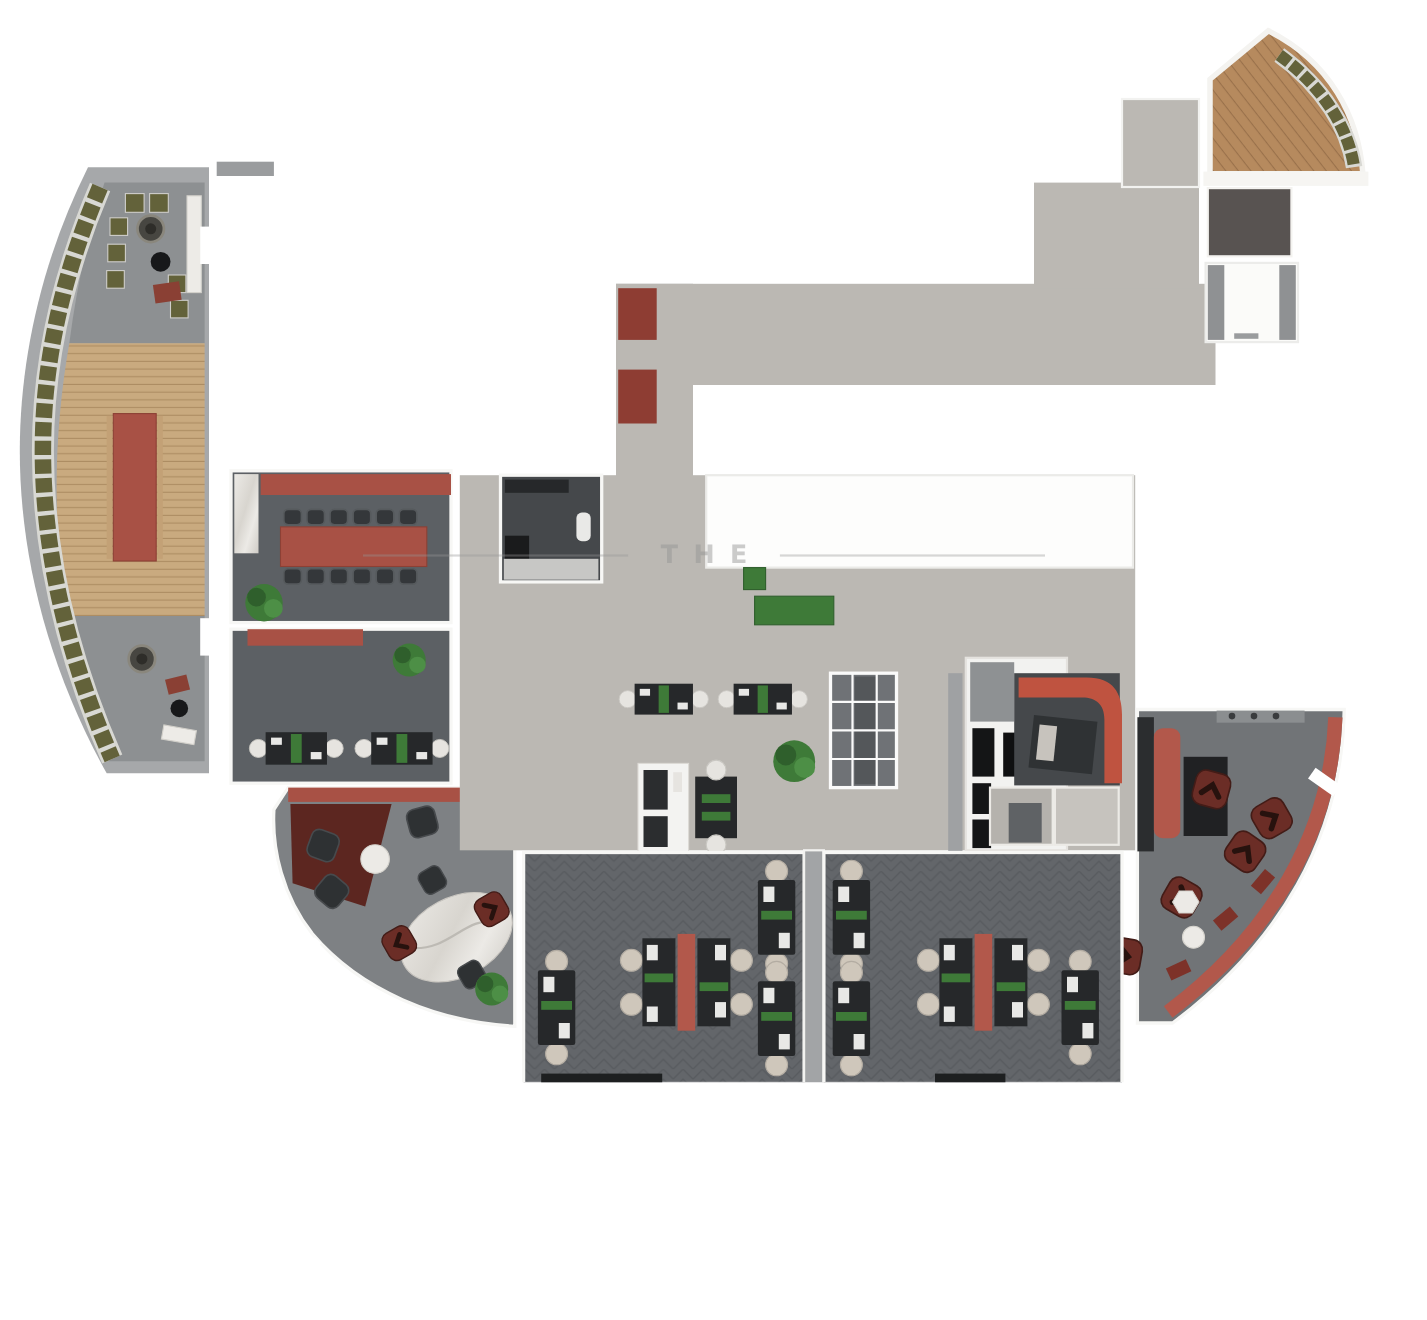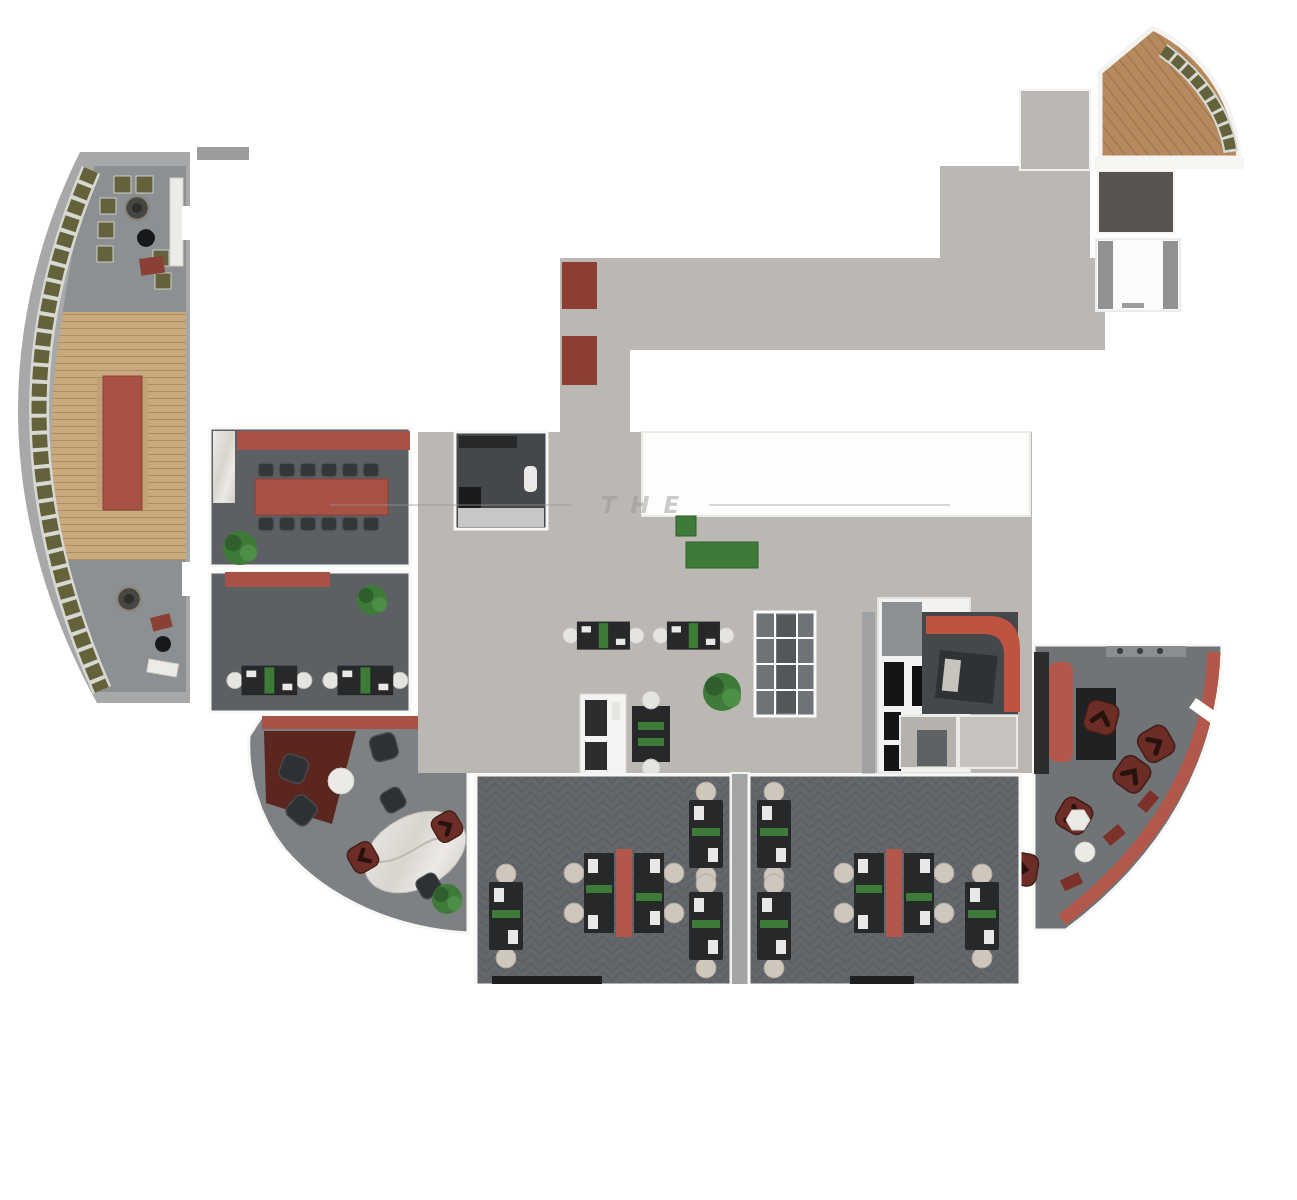--- a/index.html
+++ b/index.html
@@ -1,17 +1,17 @@
 <!DOCTYPE html>
 <html style="--canvas-bg: #ffffff; --concrete: #a6a8aa; --stone: #8d9092; --stone-dark: #84878a; --wood: #c9aa7f; --wood-seam: #ad8d63; --wood-dark: #b68a5e; --wood-dark-seam: #99714b; --hall: #bbb8b3; --room-dark: #5c6064; --lounge-floor: #7e8184; --lounge-floor-right: #717477; --office: #63666a; --office-seam: #585b5f; --charcoal: #45484b; --red: #a85145; --red-bright: #bf5340; --red-bench: #b2584b; --carpet-red: #5c2620; --chair-red: #6b2d26; --beige: #cfc7bb; --olive: #63623a; --green: #3e7a38; --green-dark: #2f5f2c; --marble-vein: #bdbab4; --glass: #6f7276; --divider: #a2a4a6; --black: #17181a; --door-gray: #9a9c9e;"><head>
 <meta charset="utf-8">
 <style>
   html,body{margin:0;padding:0;background:#fff;}
   .stage{position:relative;width:1297px;height:984px;background:var(--canvas-bg,#fff);
-         overflow:hidden;font-family:"DejaVu Sans","Liberation Sans",sans-serif;font-style:italic;}
+         overflow:hidden;font-family:"DejaVu Sans","Liberation Sans",sans-serif;}
   .stage > svg{position:absolute;left:0;top:0;}
   .watermark{position:absolute;left:0;top:0;width:1297px;height:1200px;pointer-events:none;}
   .wm{position:absolute;left:330px;top:492px;width:620px;text-align:center;}
   .wm-the{display:flex;align-items:center;justify-content:center;gap:16px;
           font-size:23px;font-weight:700;letter-spacing:14px;text-indent:14px;
           color:rgba(148,148,148,.48);}
   .wm-the::before,.wm-the::after{content:"";flex:1;height:2px;background:rgba(150,150,150,.38);}
   .wm-capital{font-size:106px;font-weight:700;letter-spacing:6px;line-height:1.06;
               color:rgba(146,146,146,.36);white-space:nowrap;}
   .wm-agency{font-size:36px;font-weight:700;letter-spacing:3px;margin-top:2px;

